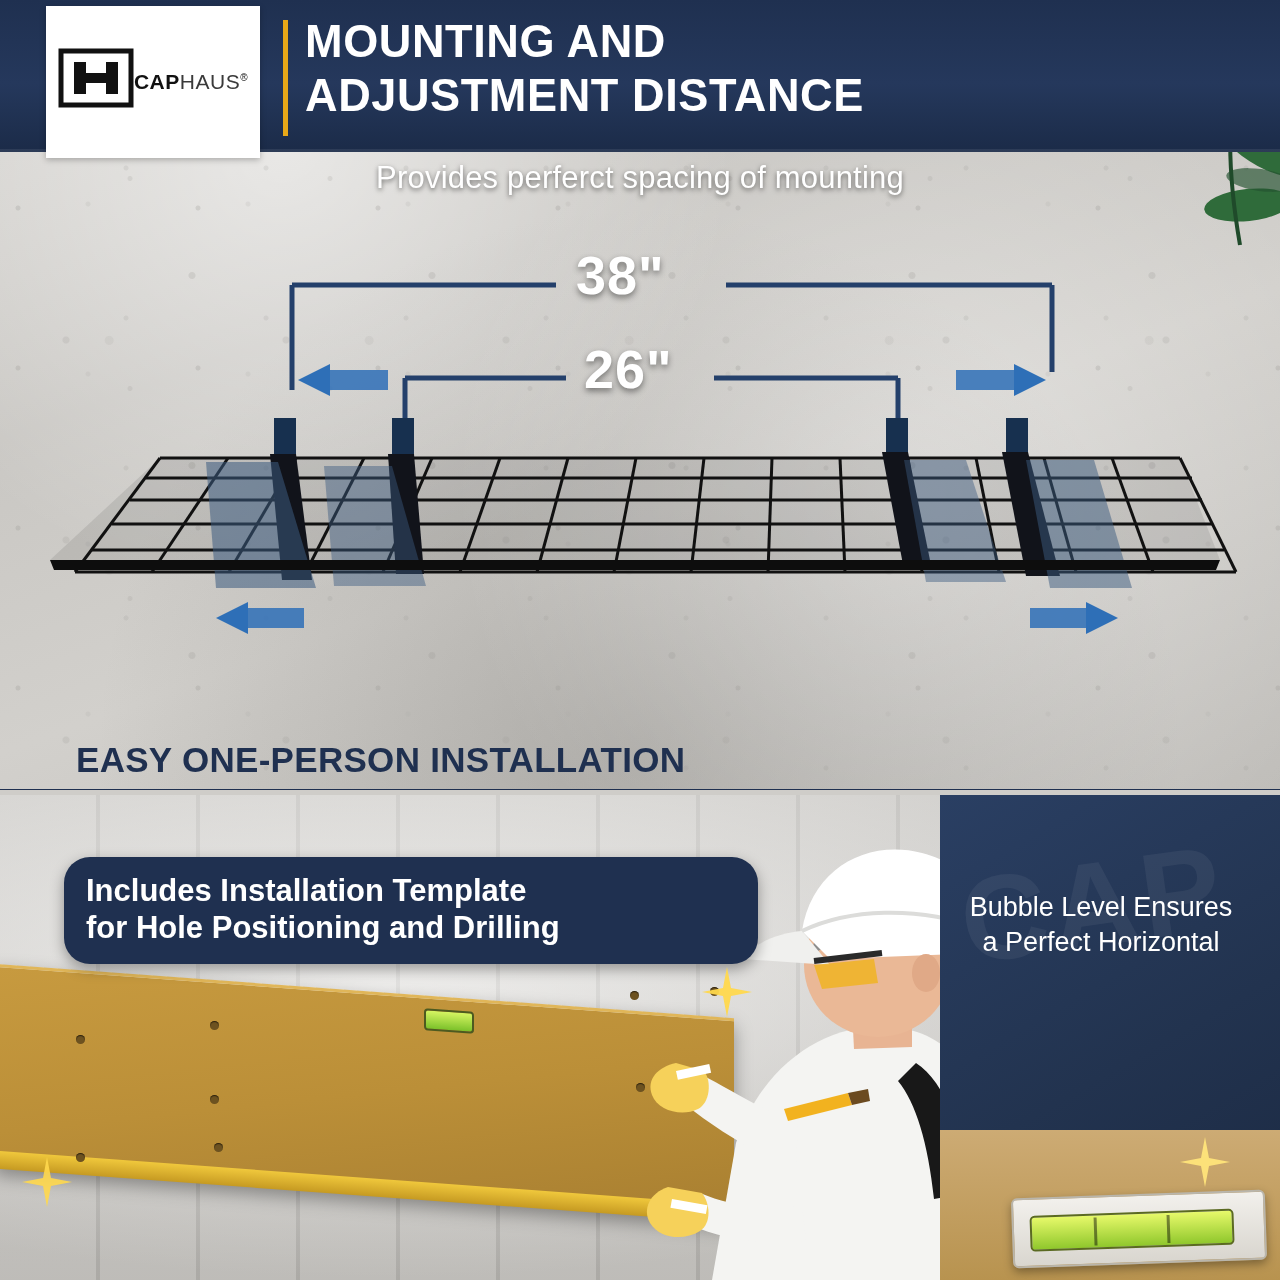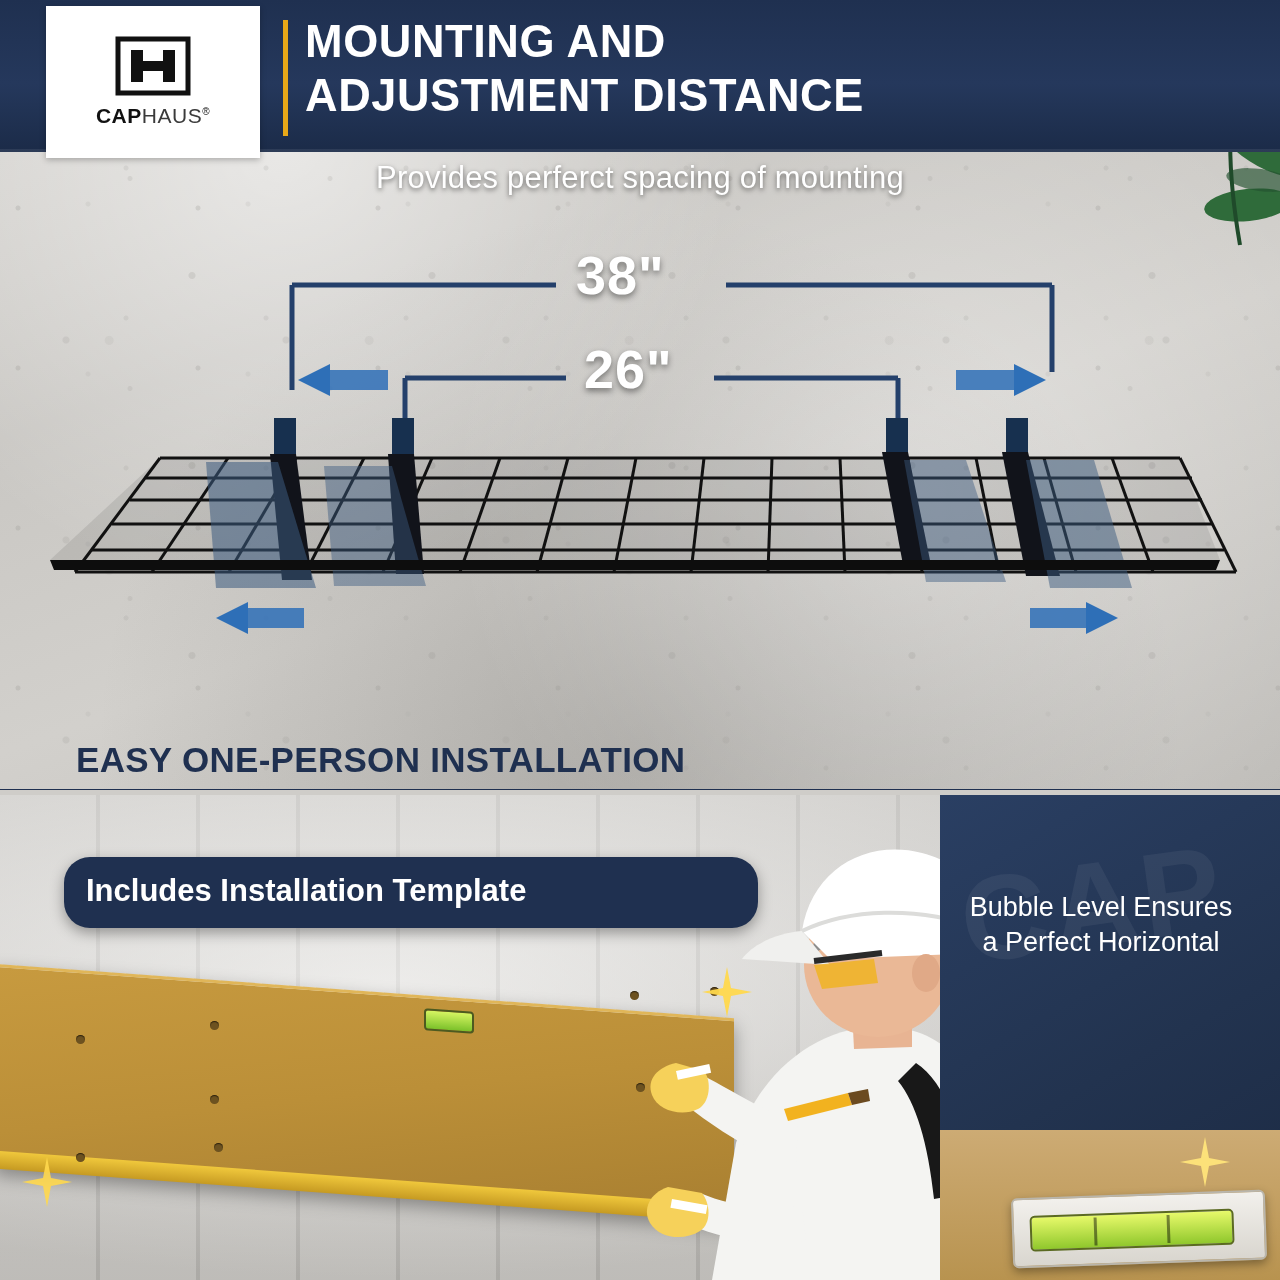--- a/index.html
+++ b/index.html
@@ -71,21 +71,21 @@
     left:0; bottom:0; width:100%; height:3px;
     background: rgba(255,255,255,0.08);
   }
   .logo-box {
     position: absolute;
     left: 46px; top: 6px;
     width: 214px;
     height: 152px;
     background: #ffffff;
     display: flex;
-    flex-direction: column;
+    flex-direction: row;
     align-items: center;
     justify-content: center;
     box-shadow: 0 2px 6px rgba(0,0,0,0.25);
   }
   .logo-mark {
     width: 76px;
     height: 60px;
     margin-bottom: 8px;
   }
   .logo-text {
@@ -543,20 +543,21 @@
       <path d="M198 148 L266 140" stroke="#2a2a2a" stroke-width="6" fill="none"></path>
 
       <ellipse cx="310" cy="160" rx="14" ry="19" fill="#e0a987"></ellipse>
 
       <path d="M168 296 L232 280 L236 292 L172 308 Z" fill="#f2b21f"></path>
       <path d="M232 280 L252 276 L254 288 L236 292 Z" fill="#6b4a20"></path>
     </svg>
 
     <div class="callout">
       <div>Includes Installation Template</div>
+      <div>for Hole Positioning and Drilling</div>
     </div>
 
     <div class="blue-panel">
       <div class="ghost">CAP</div>
       <div class="wood-strip"></div>
       <div class="level-tool">
         <div class="level-vial"></div>
       </div>
     </div>
 

